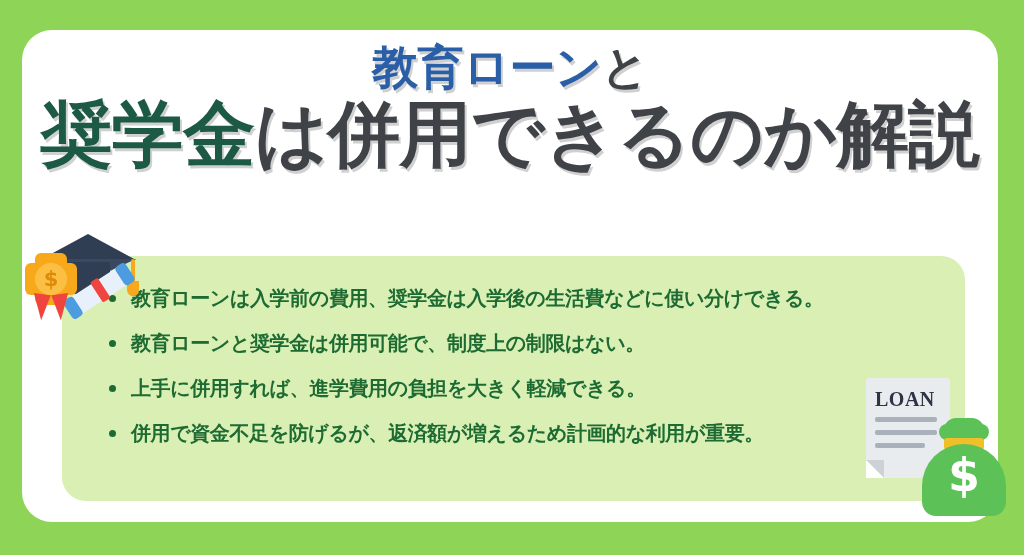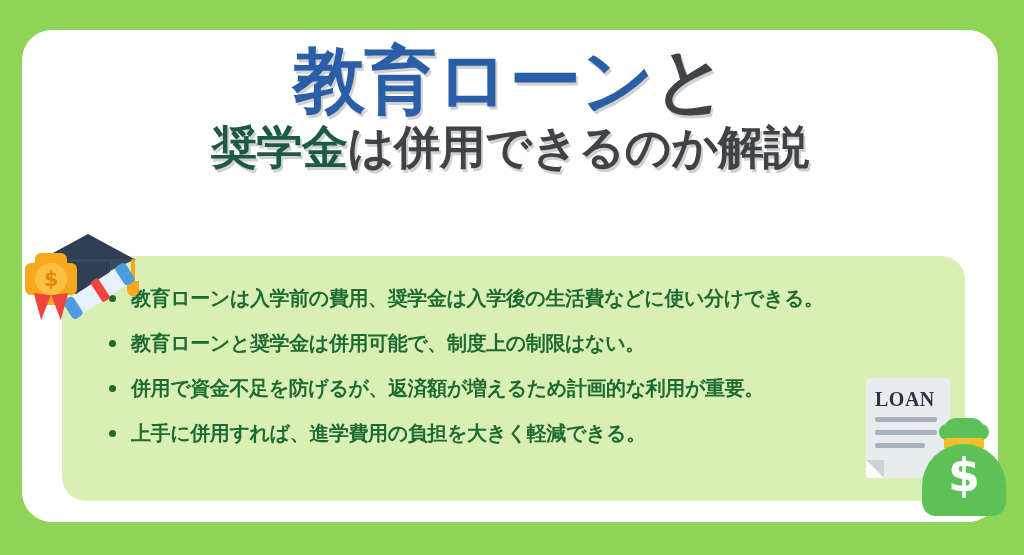--- a/index.html
+++ b/index.html
@@ -22,22 +22,22 @@
     text-align:center;line-height:1.0;
   }
   .tline{
     display:block;
     font-family:"DejaVu Sans","Liberation Sans",sans-serif;
     font-weight:700;
     letter-spacing:-0.5px;
     white-space:nowrap;
     text-shadow:2px 3px 0 rgba(150,150,150,0.45);
   }
-  .tline1{font-size:72px;margin-bottom:8px;}
-  .tline2{font-size:46px;}
+  .tline1{font-size:46px;margin-bottom:8px;}
+  .tline2{font-size:72px;}
   .t-blue{color:#2a5fa8;}
   .t-green{color:#1d5a45;}
   .t-dark{color:#3f4247;}
 
   
   .panel{
     position:absolute;left:62px;top:256px;width:903px;height:245px;
     background:#d9efb4;border-radius:24px;
   }
 
@@ -219,22 +219,22 @@
   <div class="title-block">
     <span class="tline tline1"><span class="t-blue">教育ローン</span><span class="t-dark">と</span></span>
     <span class="tline tline2"><span class="t-green">奨学金</span><span class="t-dark">は併用できるのか解説</span></span>
   </div>
 
   <div class="panel"></div>
 
   <ul class="bullets">
     <li class="bullet">教育ローンは入学前の費用、奨学金は入学後の生活費などに使い分けできる。</li>
     <li class="bullet">教育ローンと奨学金は併用可能で、制度上の制限はない。</li>
+    <li class="bullet">上手に併用すれば、進学費用の負担を大きく軽減できる。</li>
     <li class="bullet">併用で資金不足を防げるが、返済額が増えるため計画的な利用が重要。</li>
-    <li class="bullet">上手に併用すれば、進学費用の負担を大きく軽減できる。</li>
   </ul>
 
   <div class="edu-icon">
     <div class="cap-top"></div>
     <div class="cap-top2"></div>
     <div class="cap-body"></div>
     <div class="cap-tassel-line"></div>
     <div class="cap-tassel-ball"></div>
 
     <div class="ribbon-l"></div>

